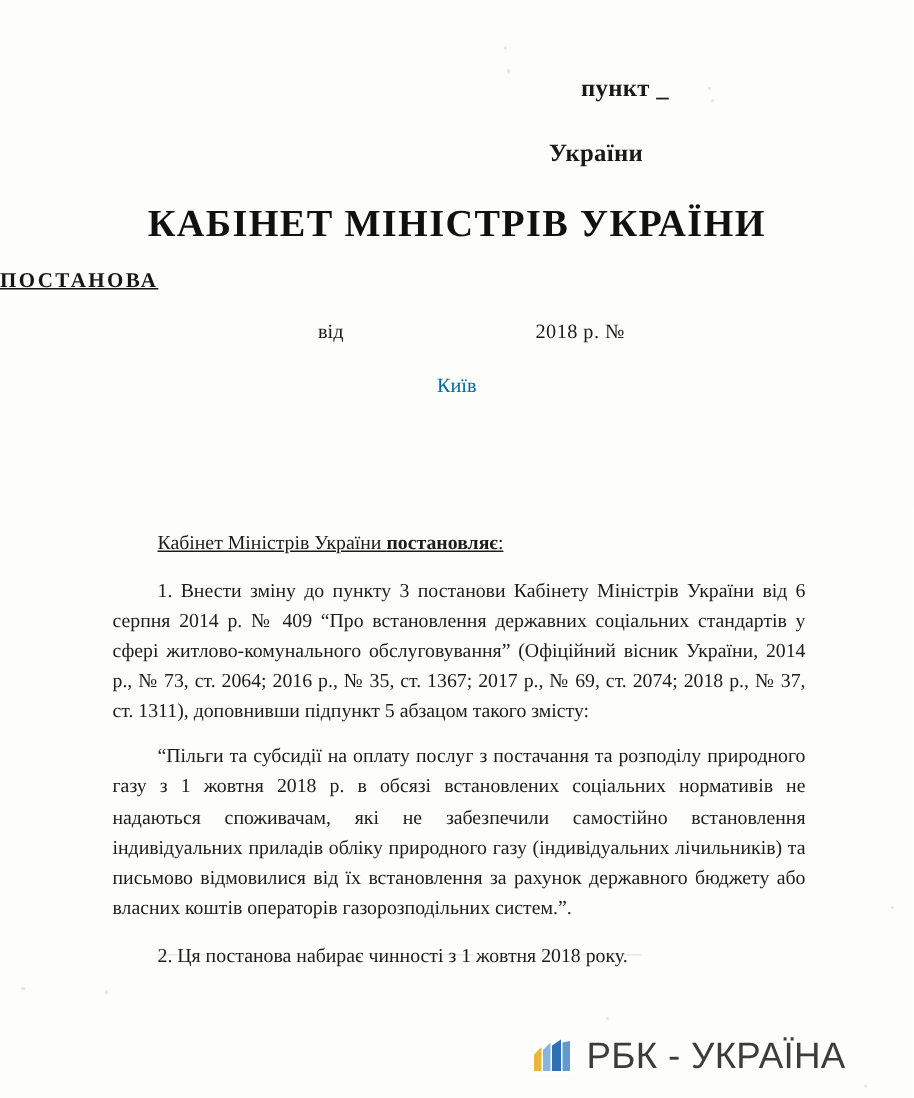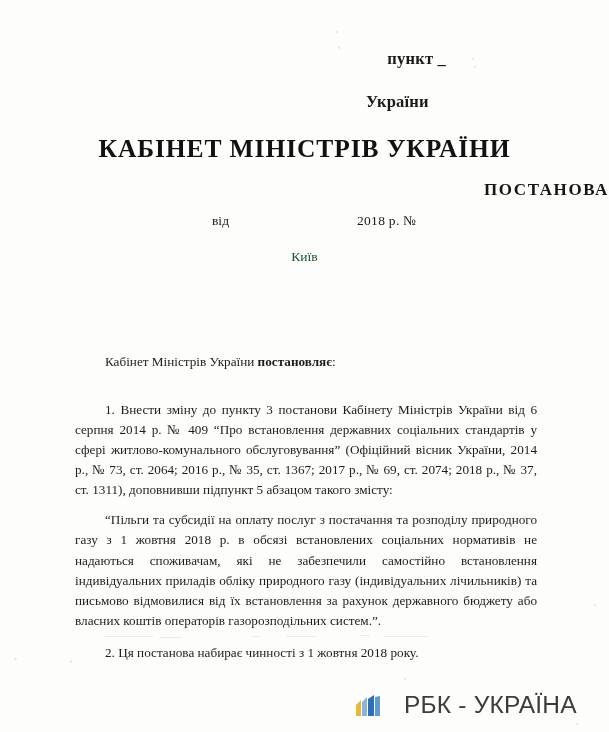--- a/index.html
+++ b/index.html
@@ -64,25 +64,26 @@
     font-size: 25.5px;
     letter-spacing: 0.9px;
     color: #111111;
   }
 
   .doc-kind {
     position: absolute;
     top: 180px;
     left: 0;
     width: 609px;
-    text-align: right;
-    font-weight: bold;
-    font-size: 17px;
+    text-align: left;
+    font-weight: bold;
+    font-size: 14px;
     letter-spacing: 1.6px;
     color: #161616;
+    text-decoration: underline;
   }
 
   .date-row {
     position: absolute;
     top: 213px;
     left: 0;
     width: 609px;
     font-size: 13.5px;
     color: #1b1b1b;
   }
@@ -96,21 +97,21 @@
     letter-spacing: 0.3px;
   }
 
   .city {
     position: absolute;
     top: 249px;
     left: 0;
     width: 609px;
     text-align: center;
     font-size: 13.5px;
-    color: #14532d;
+    color: #0369a1;
   }
 
   .subject {
     position: absolute;
     top: 286px;
     left: 0;
     width: 609px;
     text-align: center;
     font-weight: bold;
     font-size: 13px;
@@ -130,40 +131,41 @@
     font-size: 13.2px;
     line-height: 1.52;
     text-align: justify;
     text-justify: inter-word;
     color: #1c1c1c;
   }
   .body p {
     margin: 0 0 10px 0;
   }
   .body p.intro {
-    margin-bottom: 28px;
+    margin-bottom: 12px;
+    text-decoration: underline;
   }
   .body p.indent {
     text-indent: 30px;
   }
   .body .b {
     font-weight: bold;
   }
   .body p.quote {
     text-indent: 30px;
     margin-bottom: 12px;
   }
 
   .watermark {
     position: absolute;
     left: 356px;
     top: 691px;
     display: flex;
-    align-items: flex-end;
-    gap: 22px;
+    align-items: flex-start;
+    gap: 9px;
   }
   .watermark .logo-mark {
     width: 26px;
     height: 26px;
     position: relative;
     flex: 0 0 auto;
   }
   .watermark .logo-text {
     font-family: "Liberation Sans", "DejaVu Sans", sans-serif;
     font-size: 24.5px;

